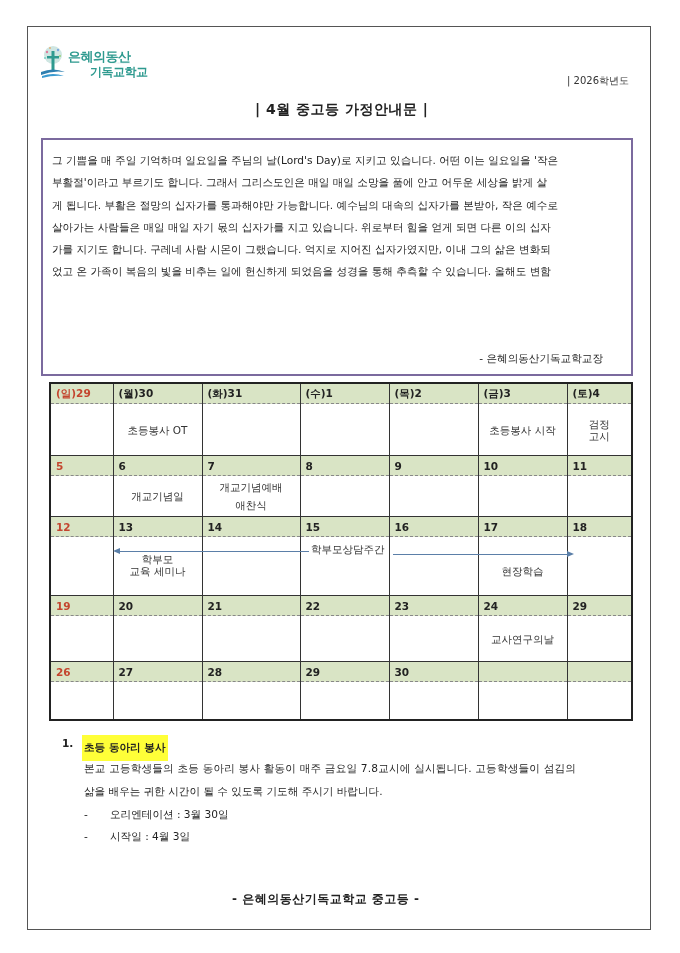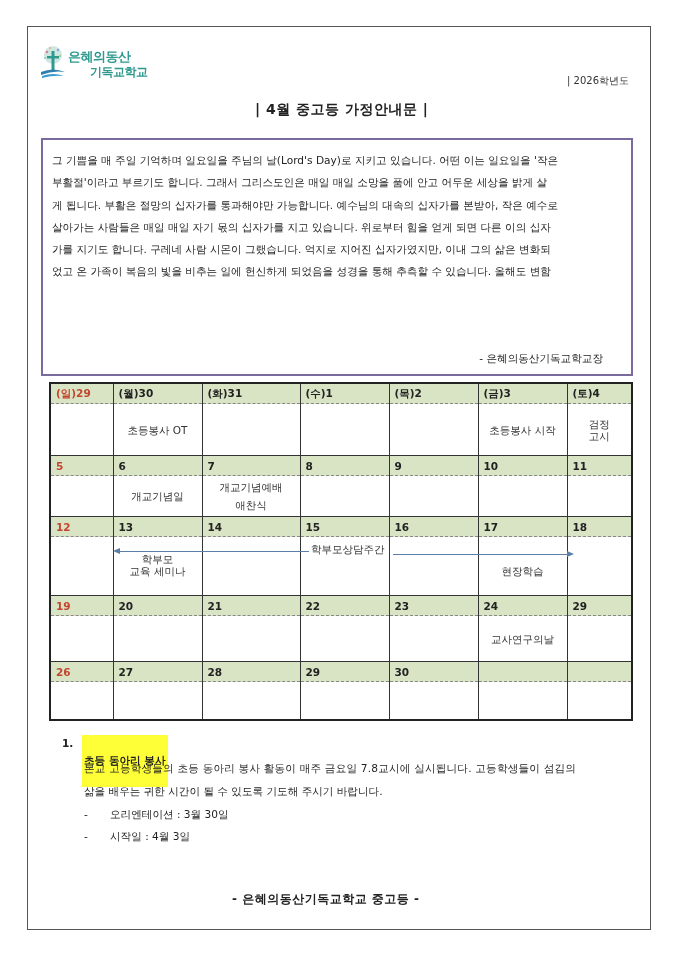--- a/index.html
+++ b/index.html
@@ -26,21 +26,21 @@
   table.cal tr.h td.sun { color:#c4462f; }
   table.cal tr.b td { background:#fff; text-align:center; line-height:12px; color:#333; font-size:10.5px; }
   .arrow-wrap { position:absolute; left:113px; top:544px; width:460px; height:20px; }
   .arrow-line1 { position:absolute; left:4px; top:7px; width:192px; height:1px; background:#5b7fa8; }
   .arrow-line2 { position:absolute; left:280px; top:10px; width:174px; height:1px; background:#5b7fa8; }
   .arrow-left { position:absolute; left:0; top:4px; width:0; height:0; border-top:3.5px solid transparent; border-bottom:3.5px solid transparent; border-right:7px solid #5b7fa8; }
   .arrow-right { position:absolute; left:454px; top:7px; width:0; height:0; border-top:3.5px solid transparent; border-bottom:3.5px solid transparent; border-left:7px solid #5b7fa8; }
   .arrow-label { position:absolute; left:196px; top:-1px; font-size:10.5px; color:#333; background:#fff; padding:0 2px; }
   .notice { position:absolute; left:62px; top:737px; width:580px; font-size:10.6px; color:#222; }
   .notice .num { position:absolute; left:0; top:0; font-weight:bold; }
-  .notice .head { position:absolute; left:20px; top:-2px; font-weight:bold; background:#ffff38; padding:19px 2px; }
+  .notice .head { position:absolute; left:20px; top:-2px; font-weight:bold; background:#ffff38; padding:6px 2px; }
   .notice .body1 { position:absolute; left:22px; top:25px; white-space:nowrap; letter-spacing:0.2px; }
   .notice .body2 { position:absolute; left:22px; top:48px; white-space:nowrap; }
   .notice .li { position:absolute; left:22px; white-space:nowrap; }
   .notice .li .dash { display:inline-block; width:26px; }
   .footer { position:absolute; left:232px; top:891px; font-size:12px; font-weight:bold; color:#222; letter-spacing:0.5px; }
 </style>
 </head>
 <body>
 
 <div class="page"></div>

